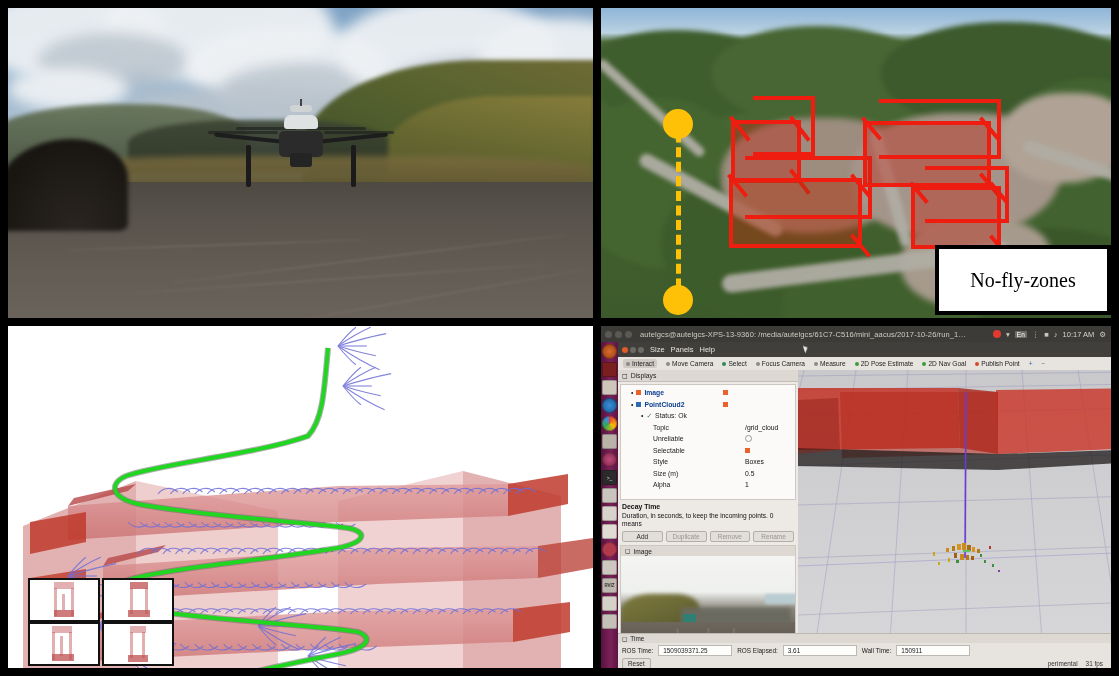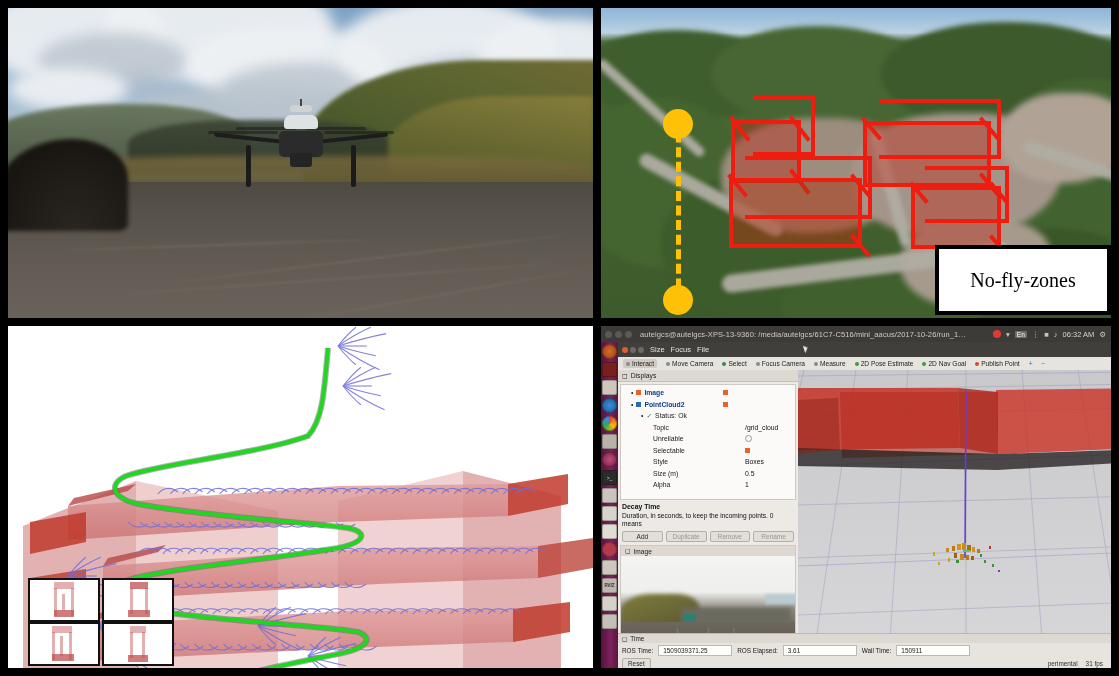--- a/index.html
+++ b/index.html
@@ -620,21 +620,21 @@
           <span></span>
         </div>
         <div class="ut-title">autelgcs@autelgcs-XPS-13-9360: /media/autelgcs/61C7-C516/mini_aacus/2017-10-26/run_19-40-47_nfz_sat</div>
         <div class="ut-tray">
           <span class="recdot"></span>
           <span class="trayic">▾</span>
           <span class="enbox">En</span>
           <span class="trayic">⋮</span>
           <span class="trayic">■</span>
           <span class="trayic">♪</span>
-          <span>06:32 AM</span>
+          <span>10:17 AM</span>
           <span class="trayic">⚙</span>
         </div>
       </div>
 
       <div class="launcher">
         <div class="lic" style="background:radial-gradient(circle,#d96b2b,#8d3c12);border-radius:50%;"></div>
         <div class="lic" style="background:#7a1f1f;"></div>
         <div class="lic" style="background:#cfc6bb;"></div>
         <div class="lic" style="background:radial-gradient(circle,#3b8ed8,#15538c);border-radius:50%;"></div>
         <div class="lic" style="background:conic-gradient(#e34133,#fbbc04,#34a853,#4285f4);border-radius:50%;"></div>
@@ -651,22 +651,22 @@
         <div class="lic" style="background:#c4bfb7;"></div>
       </div>
 
       <div class="winbar">
         <div class="wb">
           <span style="background:#e05c2a;"></span>
           <span style="background:#6d6a65;"></span>
           <span style="background:#6d6a65;"></span>
         </div>
         <span class="menu">Size</span>
-        <span class="menu">Focus</span>
-        <span class="menu">File</span>
+        <span class="menu">Panels</span>
+        <span class="menu">Help</span>
         <div class="cursor" style="left:186px;top:3px;"></div>
       </div>
 
       <div class="toolbar">
         <span class="tbi sel">
           <span class="tbdot" style="background:#8b8b8b;"></span>
           <span>Interact</span>
           </span>
         <span class="tbi">
           <span class="tbdot" style="background:#8b8b8b;"></span>

